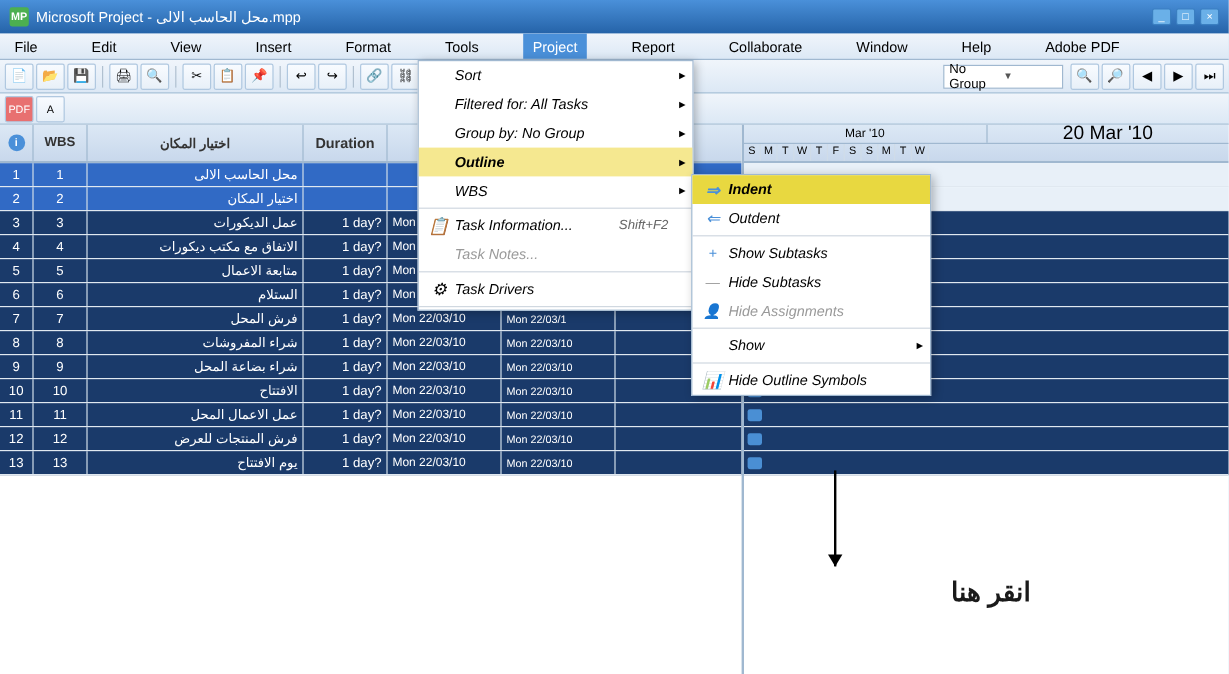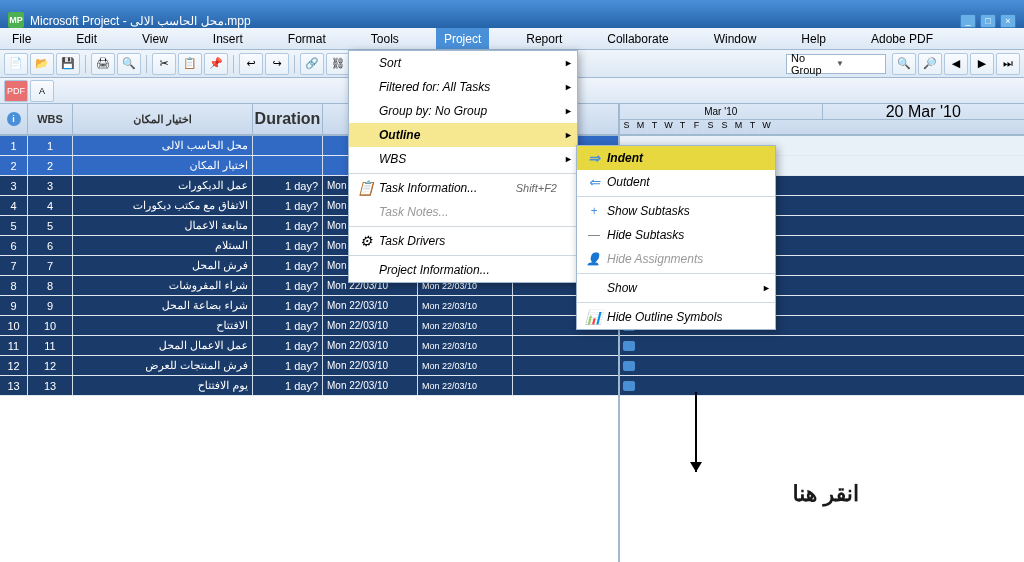--- a/index.html
+++ b/index.html
@@ -11,21 +11,21 @@
       font-size: 12px;
       background: #d4e8f7;
       position: relative;
     }
 
     
     .title-bar {
       background: linear-gradient(to bottom, #4a90d9, #2563a8);
       height: 28px;
       display: flex;
-      align-items: flex-end;
+      align-items: center;
       padding: 0 8px;
       color: white;
       font-size: 12px;
     }
     .title-bar-icon {
       width: 16px; height: 16px;
       background: #4CAF50;
       margin-right: 6px;
       border-radius: 2px;
       display: flex; align-items: center; justify-content: center;
@@ -362,21 +362,21 @@
   <div class="gantt-table">
 
     <div class="gantt-header">
       <div class="col-header col-i">
         <div class="info-icon">i</div>
       </div>
       <div class="col-header col-wbs">WBS</div>
       <div class="col-header col-task">
         <div style="direction:rtl; font-size:11px;">اختيار المكان</div>
       </div>
-      <div class="col-header col-dur" style="font-size:16px;">Duration</div>
+      <div class="col-header col-dur" style="font-size:12px;">Duration</div>
       <div class="col-header col-start">Start</div>
       <div class="col-header col-finish">Finish</div>
     </div>
 
     <div class="gantt-row selected">
       <div class="cell cell-i">1</div>
       <div class="cell cell-wbs">1</div>
       <div class="cell cell-task" style="color:white;">محل الحاسب الالى</div>
       <div class="cell cell-dur"></div>
       <div class="cell cell-start"></div>
@@ -585,24 +585,20 @@
   <div class="menu-dropdown-item disabled">
     <span class="item-icon"></span>
     <span>Task Notes...</span>
   </div>
   <div class="menu-dropdown-separator"></div>
   <div class="menu-dropdown-item">
     <span class="item-icon" style="font-size:14px;">⚙</span>
     <span>Task Drivers</span>
   </div>
   <div class="menu-dropdown-separator"></div>
-  <div class="menu-dropdown-item">
-    <span class="item-icon"></span>
-    <span>Project Information...</span>
-  </div>
 </div>
 
 <div class="menu-dropdown outline-submenu" style="top:145px; left:576px; min-width:200px;">
   <div class="menu-dropdown-item" style="background:#e8d840;">
     <span class="item-icon" style="color:#4a90d9; font-weight:bold; font-size:14px;">⇒</span>
     <span style="font-weight:bold;">Indent</span>
   </div>
   <div class="menu-dropdown-item">
     <span class="item-icon" style="color:#4a90d9; font-size:14px;">⇐</span>
     <span>Outdent</span>

